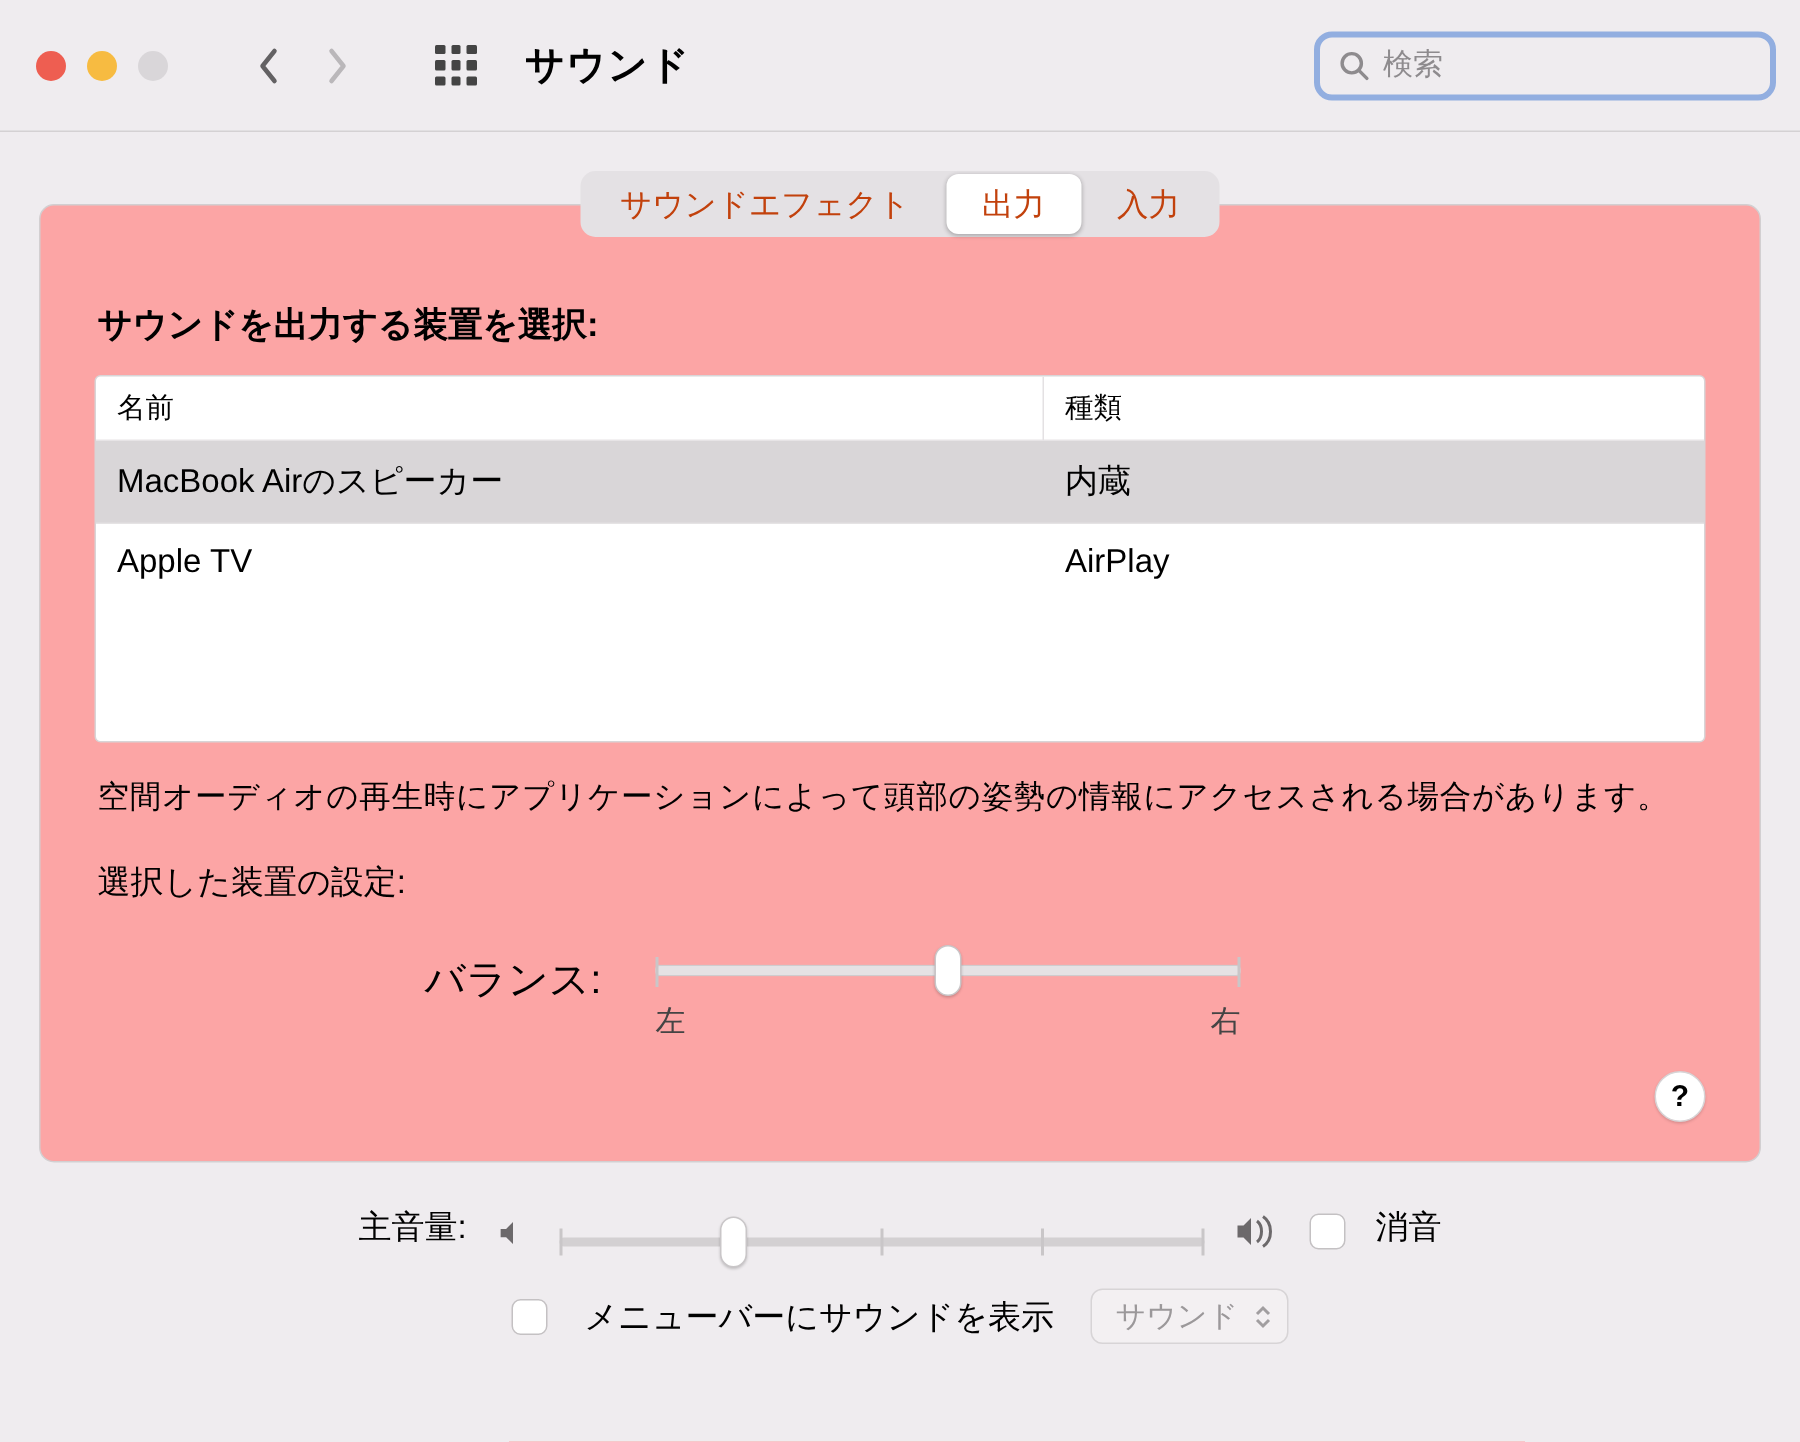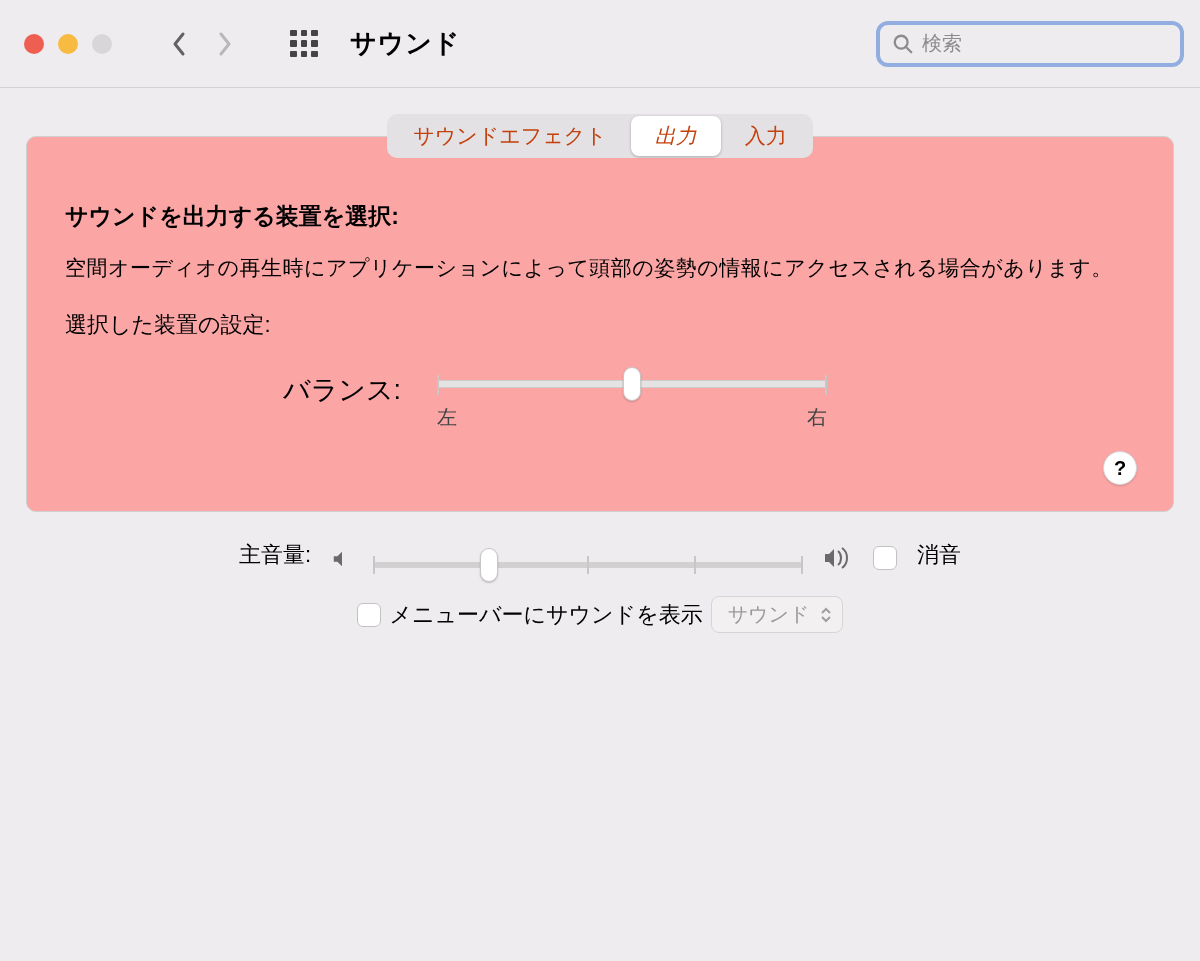--- a/index.html
+++ b/index.html
@@ -73,21 +73,20 @@
   }
   .seg button {
     border:none; background:transparent;
     font-size:21px; padding:6px 24px;
     border-radius:8px;
     color:#c2410c;
   }
   .seg button.active {
     background:#fff;
     box-shadow:0 1px 3px rgba(0,0,0,.25);
-    font-style:italic;
   }
 
   
   .panel {
     margin-top:-22px;
     border:1px solid #d2cfd1;
     border-radius:10px;
     padding:44px 36px 26px 36px;
     background:#fca5a5;
   }
@@ -222,21 +221,21 @@
 
   .chk {
     width:24px; height:24px;
     border:1px solid #c4c1c3;
     border-radius:6px;
     background:#fff;
     flex:0 0 auto;
   }
   .chk-lbl { font-size:22px; }
 
-  .menurow { display:flex; align-items:center; gap:8px; }
+  .menurow { display:flex; align-items:center; gap:24px; }
   .popup {
     display:flex; align-items:center; gap:10px;
     background:#fff;
     border:1px solid #d7d4d6;
     border-radius:8px;
     padding:4px 10px 4px 16px;
     color:#9b989a;
     font-size:20px;
   }
   .popup.disabled { background:#f3f0f2; }
@@ -294,20 +293,36 @@
       <button>サウンドエフェクト</button>
       <button class="active">出力</button>
       <button>入力</button>
     </div>
   </div>
 
   <div class="panel">
 
     <div class="section-title">サウンドを出力する装置を選択:</div>
 
+    <div class="table">
+      <div class="thead">
+        <div>名前</div>
+        <div>種類</div>
+      </div>
+      <div class="tbody">
+        <div class="trow selected">
+          <div>MacBook Airのスピーカー</div>
+          <div>内蔵</div>
+        </div>
+        <div class="trow">
+          <div>Apple TV</div>
+          <div>AirPlay</div>
+        </div>
+      </div>
+    </div>
 
     <div class="note">空間オーディオの再生時にアプリケーションによって頭部の姿勢の情報にアクセスされる場合があります。</div>
 
     <div class="subhead">選択した装置の設定:</div>
 
     <div class="balance-row">
       <div class="balance-label">バランス:</div>
       <div class="slider-col">
         <div class="slider-track">
           <div class="slider-thumb"></div>

